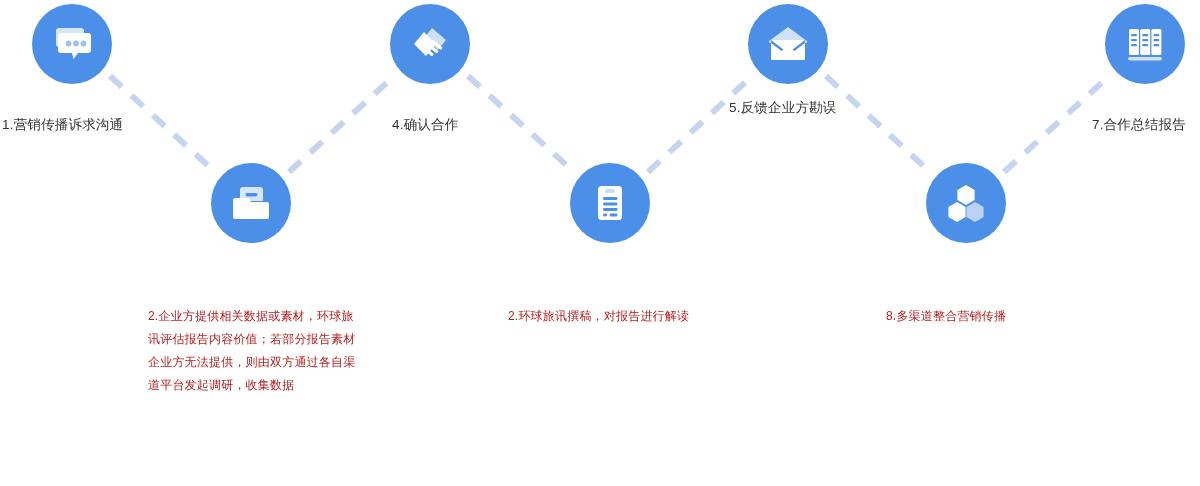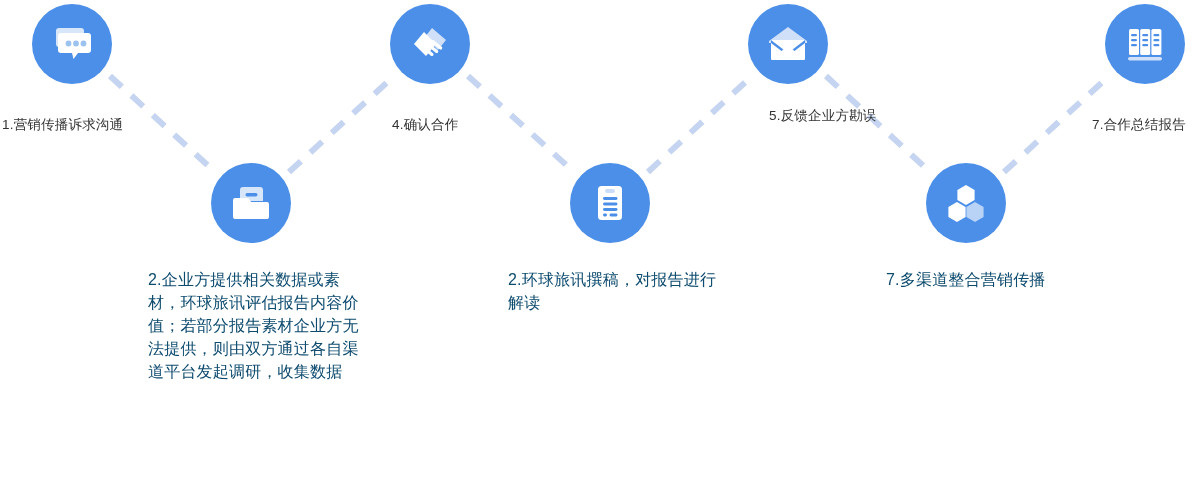--- a/index.html
+++ b/index.html
@@ -43,26 +43,27 @@
   .label {
     position: absolute;
     color: #333333;
     font-size: 13.5px;
     line-height: 23px;
     letter-spacing: 0.2px;
     white-space: nowrap;
   }
   .label-block {
     position: absolute;
-    color: #0c4a6e;
-    font-size: 16px;
+    color: #b91c1c;
+    font-size: 12px;
     line-height: 23px;
     letter-spacing: 0.2px;
     width: 212px;
     white-space: normal;
+    margin-top: 37px;
   }
 </style>
 </head>
 <body>
 
 <div id="flow-root">
 
   <svg id="connector-layer" viewBox="0 0 1200 486" xmlns="http://www.w3.org/2000/svg">
     <g stroke="#c5d4f0" stroke-width="6" stroke-linecap="butt" stroke-dasharray="16 13" fill="none">
       <line x1="110" y1="76" x2="215" y2="172"></line>
@@ -152,19 +153,19 @@
   </div>
 
   <div class="label" style="left:2px; top:113px;">1.营销传播诉求沟通</div>
 
   <div class="label-block" style="left:148px; top:268px;">2.企业方提供相关数据或素材，环球旅讯评估报告内容价值；若部分报告素材企业方无法提供，则由双方通过各自渠道平台发起调研，收集数据</div>
 
   <div class="label" style="left:392px; top:113px;">4.确认合作</div>
 
   <div class="label-block" style="left:508px; top:268px;">2.环球旅讯撰稿，对报告进行解读</div>
 
-  <div class="label" style="left:729px; top:104px;margin-left:40px;">5.反馈企业方勘误</div>
+  <div class="label" style="left:729px; top:96px;">5.反馈企业方勘误</div>
 
-  <div class="label-block" style="left:886px; top:268px;">7.多渠道整合营销传播</div>
+  <div class="label-block" style="left:886px; top:268px;">8.多渠道整合营销传播</div>
 
   <div class="label" style="left:1092px; top:113px;text-align:center;">7.合作总结报告</div>
 
 </div>
 
 </body></html>

